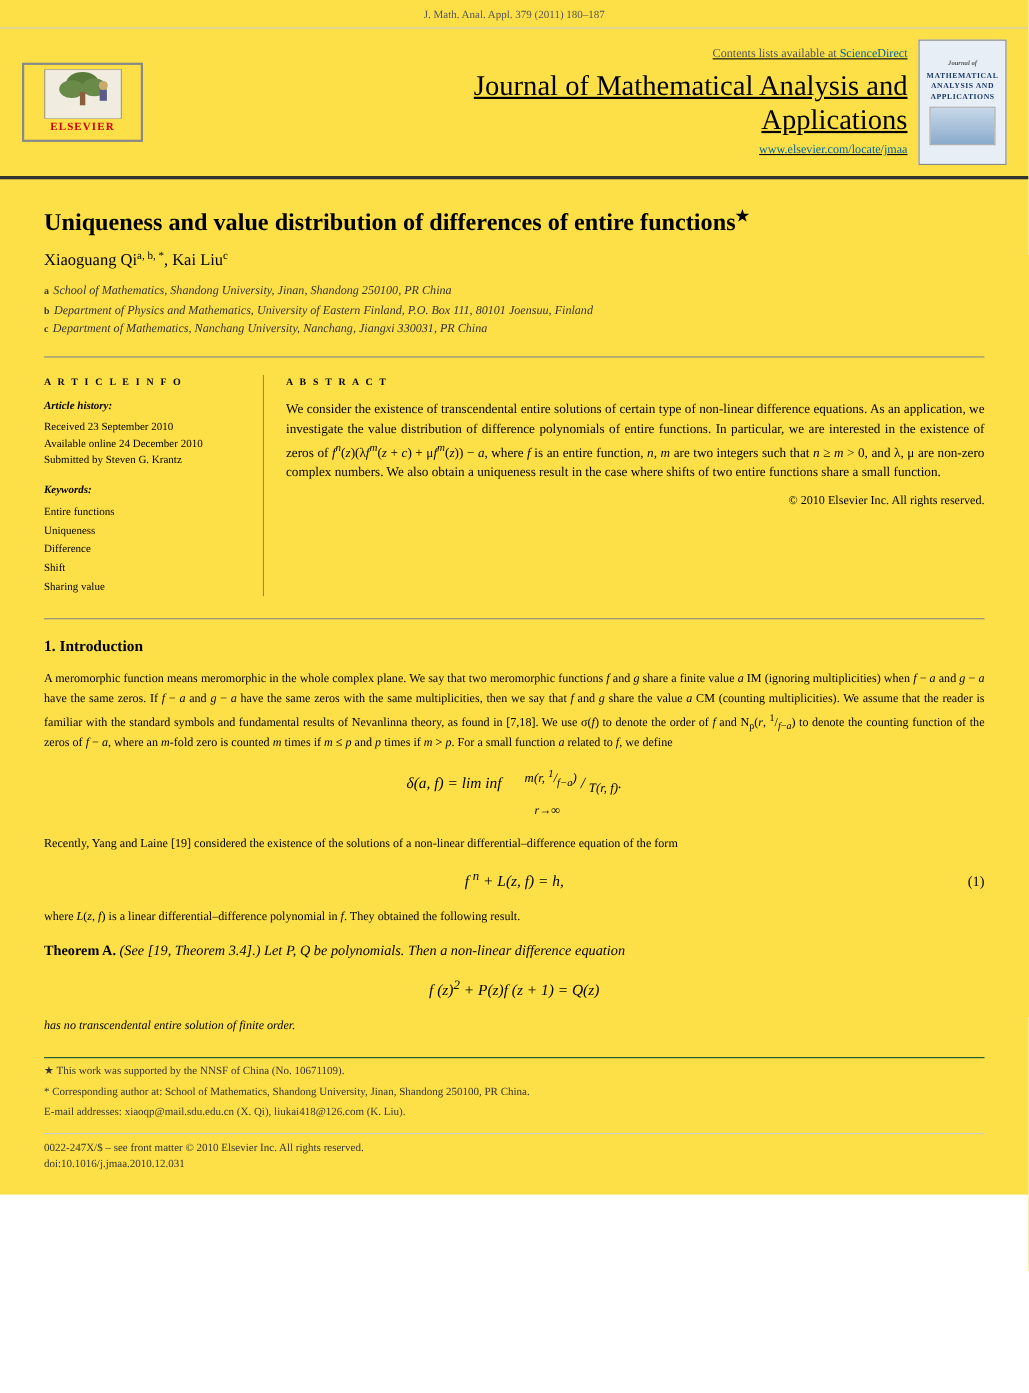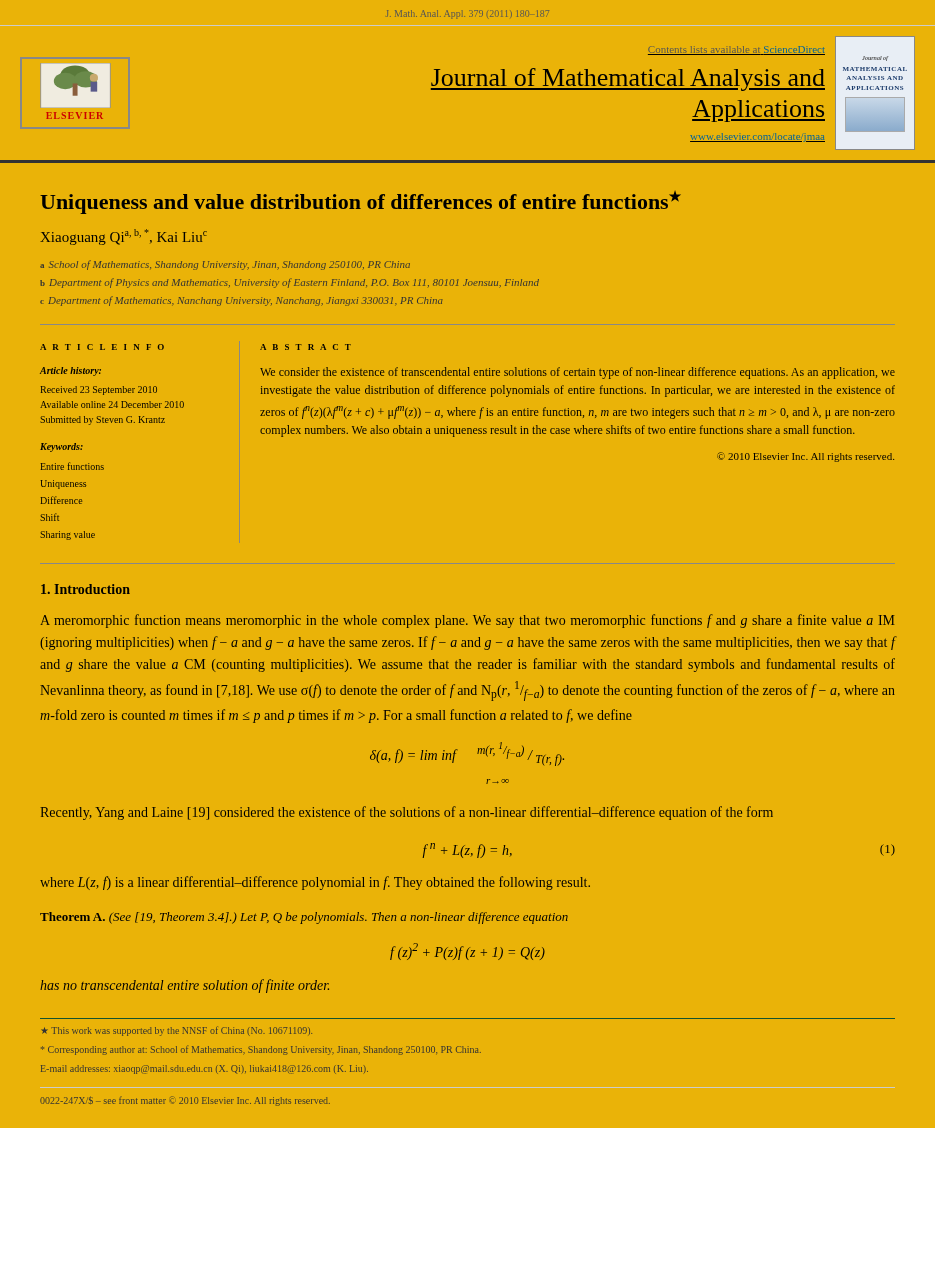--- a/index.html
+++ b/index.html
@@ -8,21 +8,21 @@
       background: #fff;
       color: #000;
       width: 935px;
       min-height: 1266px;
       font-size: 13px;
       line-height: 1.5;
     }
 
     .page-container {
       width: 935px;
-      background: #eab308;
+      background: #fde047;
       padding: 0;
     }
 
     
     .top-citation {
       text-align: center;
       font-size: 10px;
       color: #555;
       padding: 6px 0 4px 0;
       border-bottom: 1px solid #ccc;
@@ -257,21 +257,21 @@
     }
 
     
     .section-title {
       font-size: 14px;
       font-weight: bold;
       margin-bottom: 10px;
     }
 
     .body-text {
-      font-size: 14px;
+      font-size: 11px;
       line-height: 1.6;
       text-align: justify;
       margin-bottom: 10px;
     }
 
     .body-text em {
       font-style: italic;
     }
 
     
@@ -502,16 +502,17 @@
     <div class="footnotes">
       <div class="footnote-line">★  This work was supported by the NNSF of China (No. 10671109).</div>
       <div class="footnote-line">*  Corresponding author at: School of Mathematics, Shandong University, Jinan, Shandong 250100, PR China.</div>
       <div class="footnote-line">
         <span>E-mail addresses: xiaoqp@mail.sdu.edu.cn (X. Qi), liukai418@126.com (K. Liu).</span>
       </div>
     </div>
 
     <div class="bottom-bar">
       <div>0022-247X/$ – see front matter  © 2010 Elsevier Inc. All rights reserved.</div>
+      <div>doi:10.1016/j.jmaa.2010.12.031</div>
     </div>
 
   </div>
 </div>
 
 </body></html>

